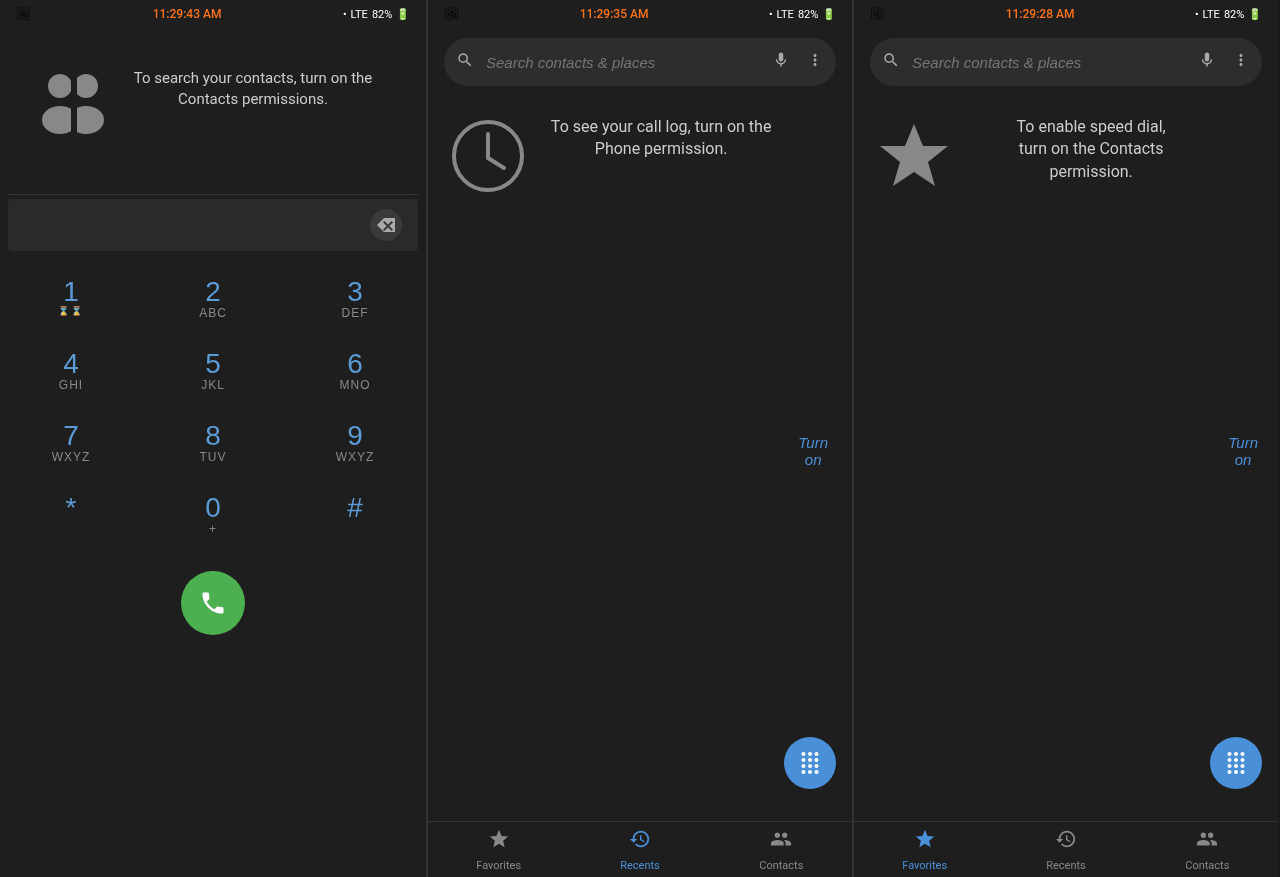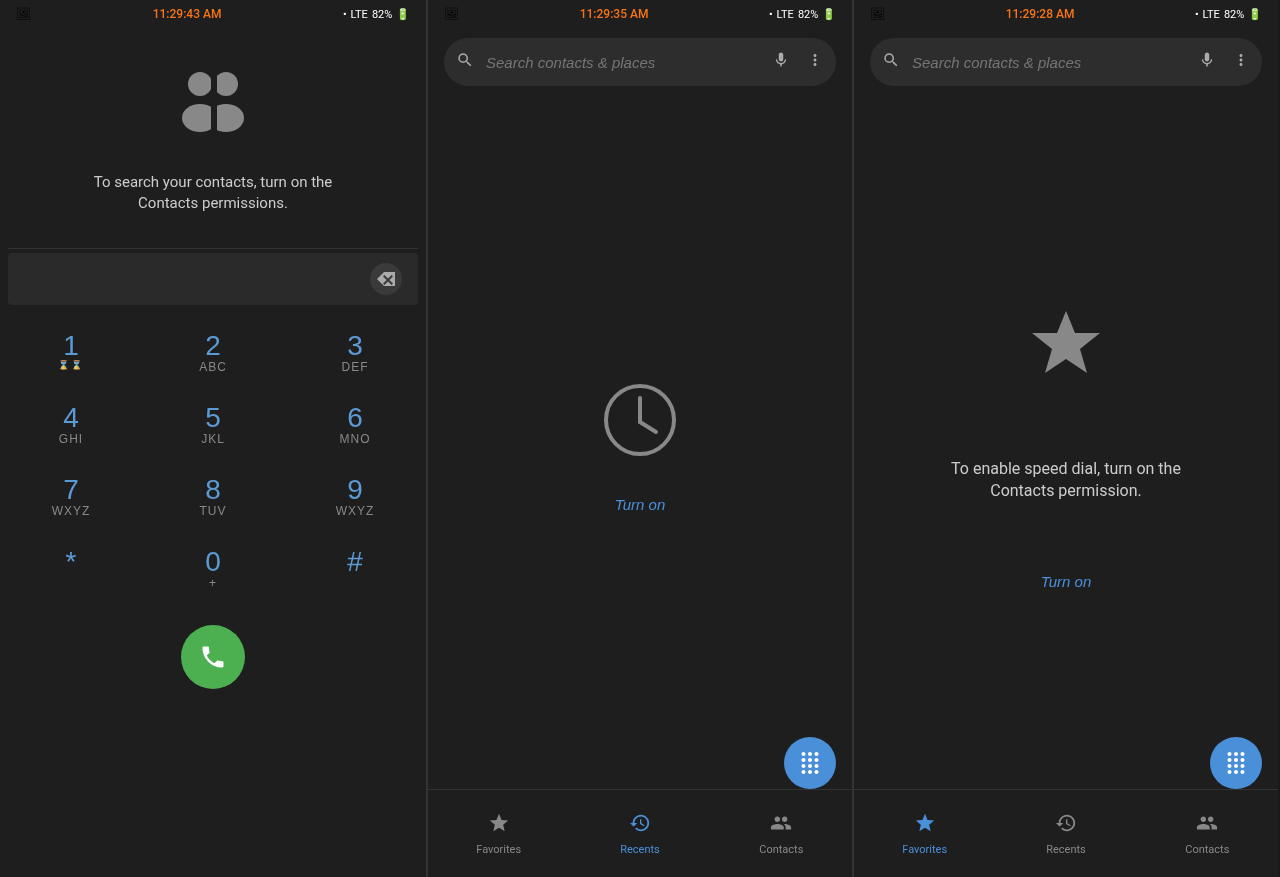--- a/index.html
+++ b/index.html
@@ -87,22 +87,21 @@
       outline: none;
       color: #aaa;
       font-size: 15px;
       font-style: italic;
     }
 
     
     .main-content {
       flex: 1;
       display: flex;
-      flex-direction: column;
-      align-items: center;
+      flex-direction: row;
       justify-content: center;
       padding: 20px;
       text-align: center;
     }
 
     .permission-icon {
       font-size: 72px;
       color: #888;
       margin-bottom: 24px;
       line-height: 1;
@@ -200,21 +199,21 @@
       cursor: pointer;
       display: flex;
       align-items: center;
       justify-content: center;
       font-size: 28px;
       color: white;
     }
 
     
     .bottom-nav {
-      height: 88px;
+      height: 56px;
       background: #1e1e1e;
       display: flex;
       align-items: center;
       justify-content: flex-start;
       border-top: 1px solid #333;
       margin-top: 8px;
     }
 
     .nav-item {
       display: flex;
@@ -407,20 +406,21 @@
 
   <div class="main-content" style="flex:1; margin-bottom:72px;">
 
     <div style="margin-bottom:24px;">
       <svg width="80" height="80" viewBox="0 0 80 80" fill="none">
         <circle cx="40" cy="40" r="34" stroke="#888" stroke-width="4" fill="none"></circle>
         <line x1="40" y1="18" x2="40" y2="42" stroke="#888" stroke-width="4" stroke-linecap="round"></line>
         <line x1="40" y1="42" x2="56" y2="52" stroke="#888" stroke-width="4" stroke-linecap="round"></line>
       </svg>
     </div>
+    <p class="permission-text">To see your call log, turn on the Phone permission.</p>
     <button class="turn-on-btn">Turn on</button>
   </div>
 
   <div class="fab-container">
     <button class="fab-btn">
       <svg width="24" height="24" viewBox="0 0 24 24" fill="white">
         <path d="M12 19c1.1 0 2 .9 2 2s-.9 2-2 2-2-.9-2-2 .9-2 2-2zm-6.5 0c1.1 0 2 .9 2 2s-.9 2-2 2-2-.9-2-2 .9-2 2-2zm13 0c1.1 0 2 .9 2 2s-.9 2-2 2-2-.9-2-2 .9-2 2-2zM5.5 13c1.1 0 2 .9 2 2s-.9 2-2 2-2-.9-2-2 .9-2 2-2zm6.5 0c1.1 0 2 .9 2 2s-.9 2-2 2-2-.9-2-2 .9-2 2-2zm6.5 0c1.1 0 2 .9 2 2s-.9 2-2 2-2-.9-2-2 .9-2 2-2zM5.5 7c1.1 0 2 .9 2 2s-.9 2-2 2-2-.9-2-2 .9-2 2-2zm6.5 0c1.1 0 2 .9 2 2s-.9 2-2 2-2-.9-2-2 .9-2 2-2zm6.5 0c1.1 0 2 .9 2 2s-.9 2-2 2-2-.9-2-2 .9-2 2-2zM5.5 1c1.1 0 2 .9 2 2s-.9 2-2 2-2-.9-2-2 .9-2 2-2zm6.5 0c1.1 0 2 .9 2 2s-.9 2-2 2-2-.9-2-2 .9-2 2-2zm6.5 0c1.1 0 2 .9 2 2s-.9 2-2 2-2-.9-2-2 .9-2 2-2z"></path>
       </svg>
     </button>
   </div>

